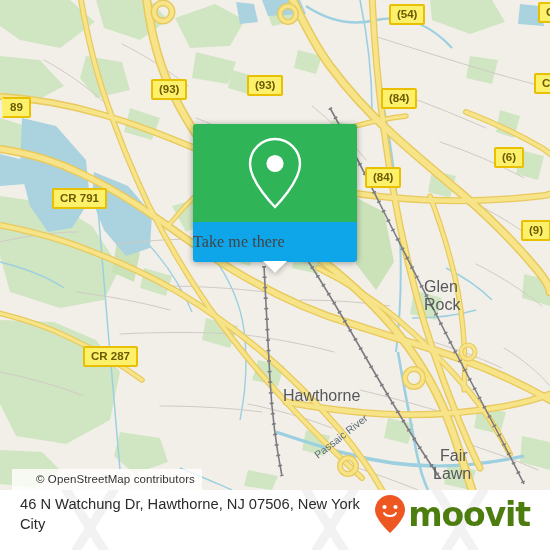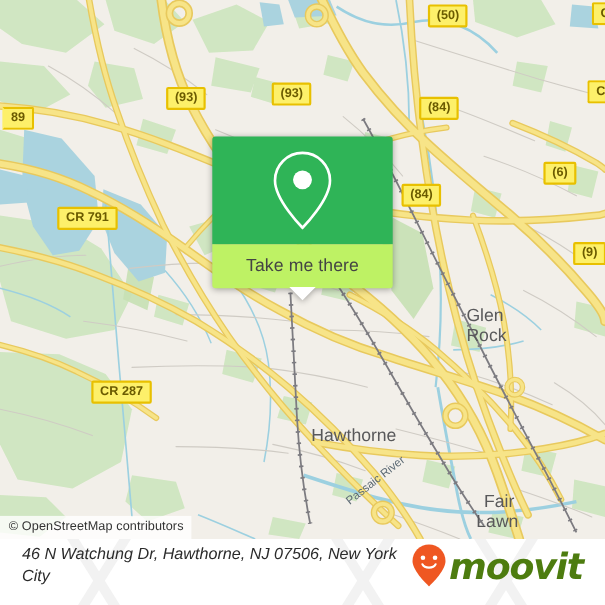--- a/index.html
+++ b/index.html
@@ -23,27 +23,27 @@
     width: 550px;
     height: 490px;
     overflow: hidden;
     background: #f2efe9;
   }
   #map-svg { display: block; }
 
   
   #attribution {
     position: absolute;
-    left: 0;
+    left: 12px;
     bottom: 0;
     background: rgba(255,255,255,0.80);
     color: #333333;
     font-size: 11.5px;
     line-height: 16px;
-    padding: 2px 7px 3px 8px;
+    padding: 2px 7px 3px 24px;
     letter-spacing: 0.1px;
     white-space: nowrap;
   }
 
   
   #popup {
     position: absolute;
     left: 193px;
     top: 124px;
     width: 164px;
@@ -52,26 +52,26 @@
   #popup-body {
     background: #2fb457;
     height: 98px;
     border-radius: 3px 3px 0 0;
     display: flex;
     align-items: center;
     justify-content: center;
   }
   #popup-footer {
     position: relative;
-    background: #bef264;
+    background: #0ea5e9;
     height: 40px;
     border-radius: 0 0 3px 3px;
     display: flex;
     align-items: center;
-    justify-content: center;
+    font-family: Liberation Serif, serif;
   }
   #popup-label {
     color: #444444;
     font-size: 16px;
     letter-spacing: 0.1px;
   }
   #popup-tail {
     position: absolute;
     left: 50%;
     bottom: -11px;
@@ -88,21 +88,20 @@
     left: 0;
     top: 490px;
     width: 550px;
     height: 60px;
     background: #ffffff;
     display: flex;
     align-items: center;
     box-sizing: border-box;
     padding: 0 12px 12px 20px;
     overflow: hidden;
-    font-style: italic;
   }
   #bottom-watermark {
     position: absolute;
     left: 0; top: 0;
     width: 550px; height: 60px;
     pointer-events: none;
   }
   #address-text {
     position: relative;
     flex: 1 1 auto;
@@ -316,21 +315,21 @@
         <text class="plabel" x="440" y="461">Fair</text>
         <text class="plabel" x="433" y="479">Lawn</text>
         <text class="wlabel" x="318" y="459" transform="rotate(-38 318 459)">Passaic River</text>
       </g>
     </svg>
 
     <div id="shield-layer" style="position:absolute;left:0;top:0;width:550px;height:490px;">
         <div style="position: absolute; left: 2px; top: 97px; background: rgb(253, 240, 106); border-width: 2px; border-style: solid; border-color: rgb(232, 192, 0) rgb(232, 192, 0) rgb(232, 192, 0) transparent; border-image: initial; color: rgb(107, 91, 0); font-family: &quot;Liberation Sans&quot;, sans-serif; font-weight: bold; font-size: 11.5px; line-height: 13px; padding: 2px 6px; border-radius: 0px 2px 2px 0px; white-space: nowrap; box-sizing: border-box;">89</div>
         <div style="position: absolute; left: 151px; top: 79px; background: rgb(253, 240, 106); border: 2px solid rgb(232, 192, 0); color: rgb(107, 91, 0); font-family: &quot;Liberation Sans&quot;, sans-serif; font-weight: bold; font-size: 11.5px; line-height: 13px; padding: 2px 6px; border-radius: 2px; white-space: nowrap; box-sizing: border-box;">(93)</div>
         <div style="position: absolute; left: 247px; top: 75px; background: rgb(253, 240, 106); border: 2px solid rgb(232, 192, 0); color: rgb(107, 91, 0); font-family: &quot;Liberation Sans&quot;, sans-serif; font-weight: bold; font-size: 11.5px; line-height: 13px; padding: 2px 6px; border-radius: 2px; white-space: nowrap; box-sizing: border-box;">(93)</div>
-        <div style="position: absolute; left: 389px; top: 4px; background: rgb(253, 240, 106); border: 2px solid rgb(232, 192, 0); color: rgb(107, 91, 0); font-family: &quot;Liberation Sans&quot;, sans-serif; font-weight: bold; font-size: 11.5px; line-height: 13px; padding: 2px 6px; border-radius: 2px; white-space: nowrap; box-sizing: border-box;">(50)</div>
+        <div style="position: absolute; left: 389px; top: 4px; background: rgb(253, 240, 106); border: 2px solid rgb(232, 192, 0); color: rgb(107, 91, 0); font-family: &quot;Liberation Sans&quot;, sans-serif; font-weight: bold; font-size: 11.5px; line-height: 13px; padding: 2px 6px; border-radius: 2px; white-space: nowrap; box-sizing: border-box;">(54)</div>
         <div style="position: absolute; left: 381px; top: 88px; background: rgb(253, 240, 106); border: 2px solid rgb(232, 192, 0); color: rgb(107, 91, 0); font-family: &quot;Liberation Sans&quot;, sans-serif; font-weight: bold; font-size: 11.5px; line-height: 13px; padding: 2px 6px; border-radius: 2px; white-space: nowrap; box-sizing: border-box;">(84)</div>
         <div style="position: absolute; left: 365px; top: 167px; background: rgb(253, 240, 106); border: 2px solid rgb(232, 192, 0); color: rgb(107, 91, 0); font-family: &quot;Liberation Sans&quot;, sans-serif; font-weight: bold; font-size: 11.5px; line-height: 13px; padding: 2px 6px; border-radius: 2px; white-space: nowrap; box-sizing: border-box;">(84)</div>
         <div style="position: absolute; left: 494px; top: 147px; background: rgb(253, 240, 106); border: 2px solid rgb(232, 192, 0); color: rgb(107, 91, 0); font-family: &quot;Liberation Sans&quot;, sans-serif; font-weight: bold; font-size: 11.5px; line-height: 13px; padding: 2px 6px; border-radius: 2px; white-space: nowrap; box-sizing: border-box;">(6)</div>
         <div style="position: absolute; left: 521px; top: 220px; background: rgb(253, 240, 106); border: 2px solid rgb(232, 192, 0); color: rgb(107, 91, 0); font-family: &quot;Liberation Sans&quot;, sans-serif; font-weight: bold; font-size: 11.5px; line-height: 13px; padding: 2px 6px; border-radius: 2px; white-space: nowrap; box-sizing: border-box;">(9)</div>
         <div style="position: absolute; left: 538px; top: 2px; background: rgb(253, 240, 106); border-width: 2px; border-style: solid; border-color: rgb(232, 192, 0) transparent rgb(232, 192, 0) rgb(232, 192, 0); border-image: initial; color: rgb(107, 91, 0); font-family: &quot;Liberation Sans&quot;, sans-serif; font-weight: bold; font-size: 11.5px; line-height: 13px; padding: 2px 6px; border-radius: 2px 0px 0px 2px; white-space: nowrap; box-sizing: border-box;">C</div>
         <div style="position: absolute; left: 534px; top: 73px; background: rgb(253, 240, 106); border-width: 2px; border-style: solid; border-color: rgb(232, 192, 0) transparent rgb(232, 192, 0) rgb(232, 192, 0); border-image: initial; color: rgb(107, 91, 0); font-family: &quot;Liberation Sans&quot;, sans-serif; font-weight: bold; font-size: 11.5px; line-height: 13px; padding: 2px 6px; border-radius: 2px 0px 0px 2px; white-space: nowrap; box-sizing: border-box;">C</div>
         <div style="position: absolute; left: 52px; top: 188px; background: rgb(253, 240, 106); border: 2px solid rgb(232, 192, 0); color: rgb(107, 91, 0); font-family: &quot;Liberation Sans&quot;, sans-serif; font-weight: bold; font-size: 11.5px; line-height: 13px; padding: 2px 6px; border-radius: 2px; white-space: nowrap; box-sizing: border-box;">CR 791</div>
         <div style="position: absolute; left: 83px; top: 346px; background: rgb(253, 240, 106); border: 2px solid rgb(232, 192, 0); color: rgb(107, 91, 0); font-family: &quot;Liberation Sans&quot;, sans-serif; font-weight: bold; font-size: 11.5px; line-height: 13px; padding: 2px 6px; border-radius: 2px; white-space: nowrap; box-sizing: border-box;">CR 287</div>
       </div>
 

